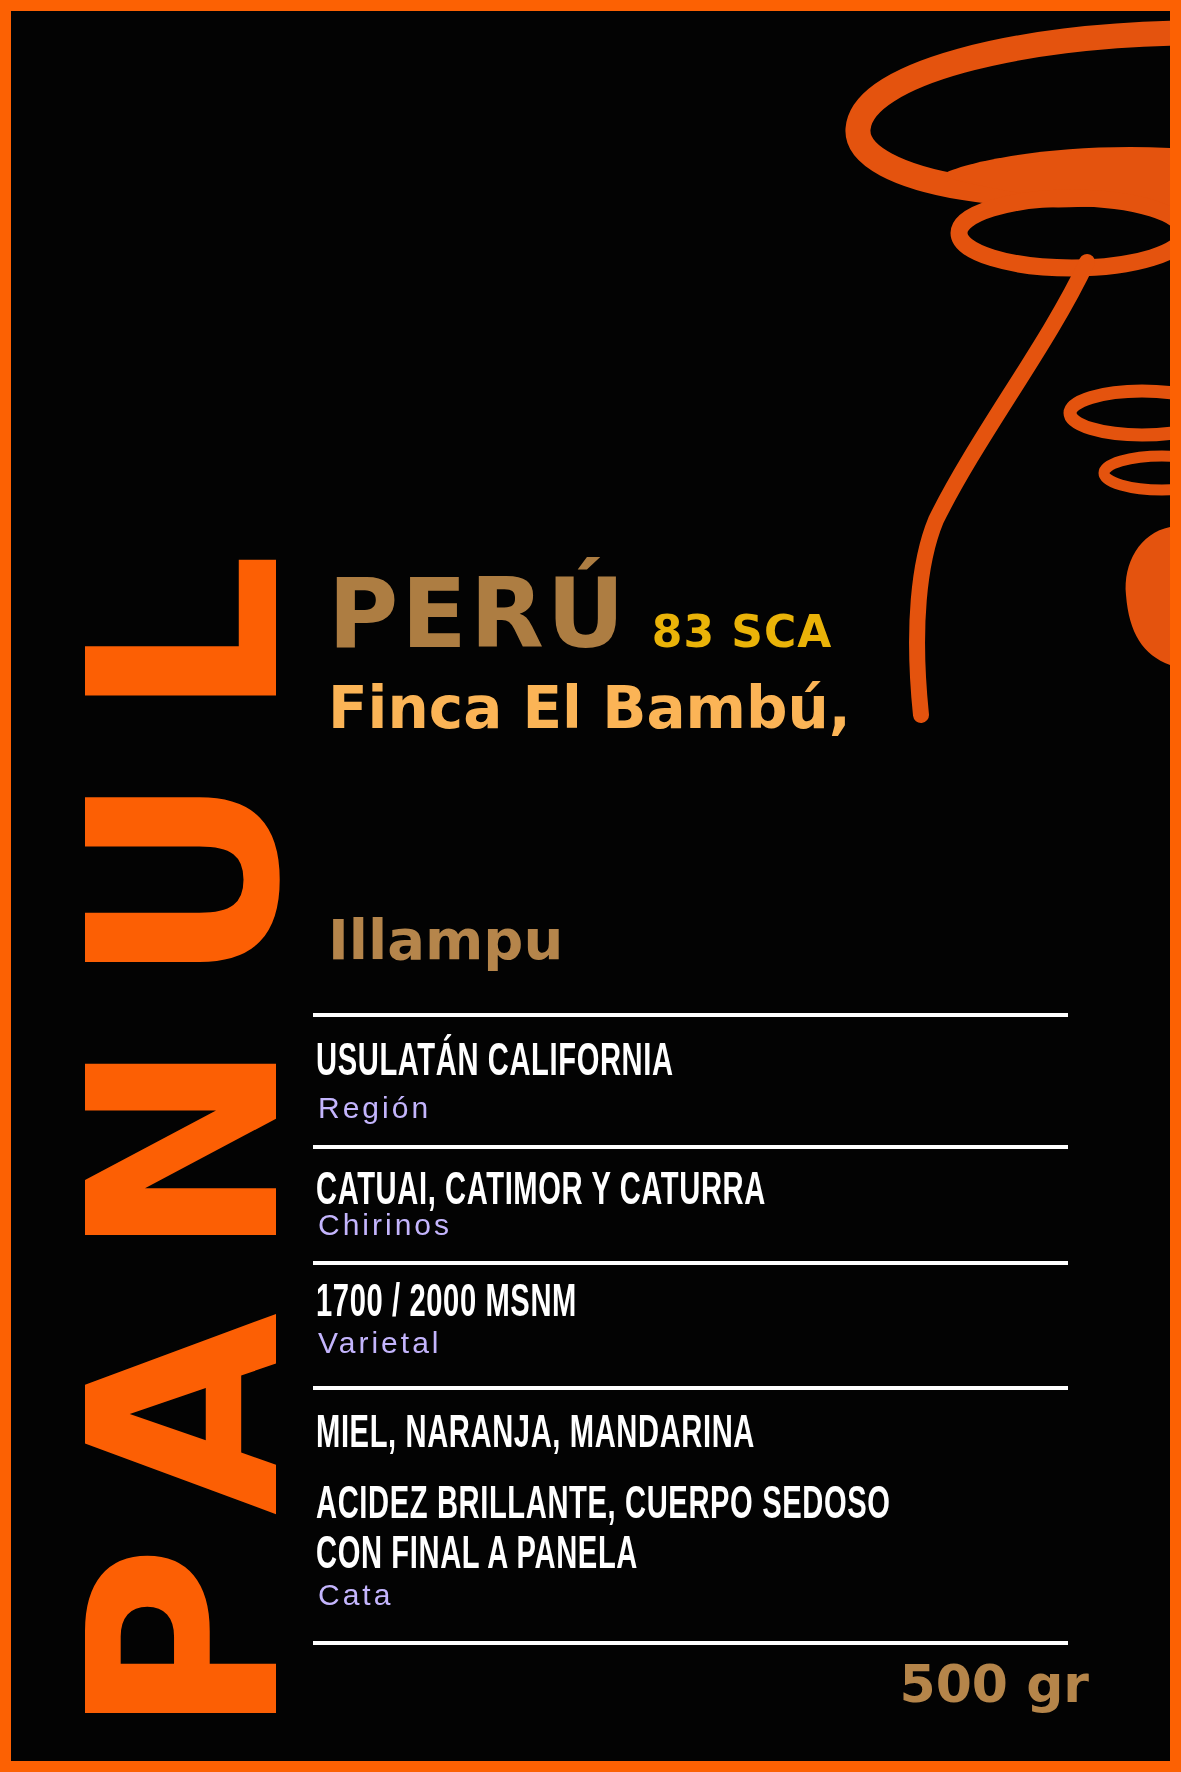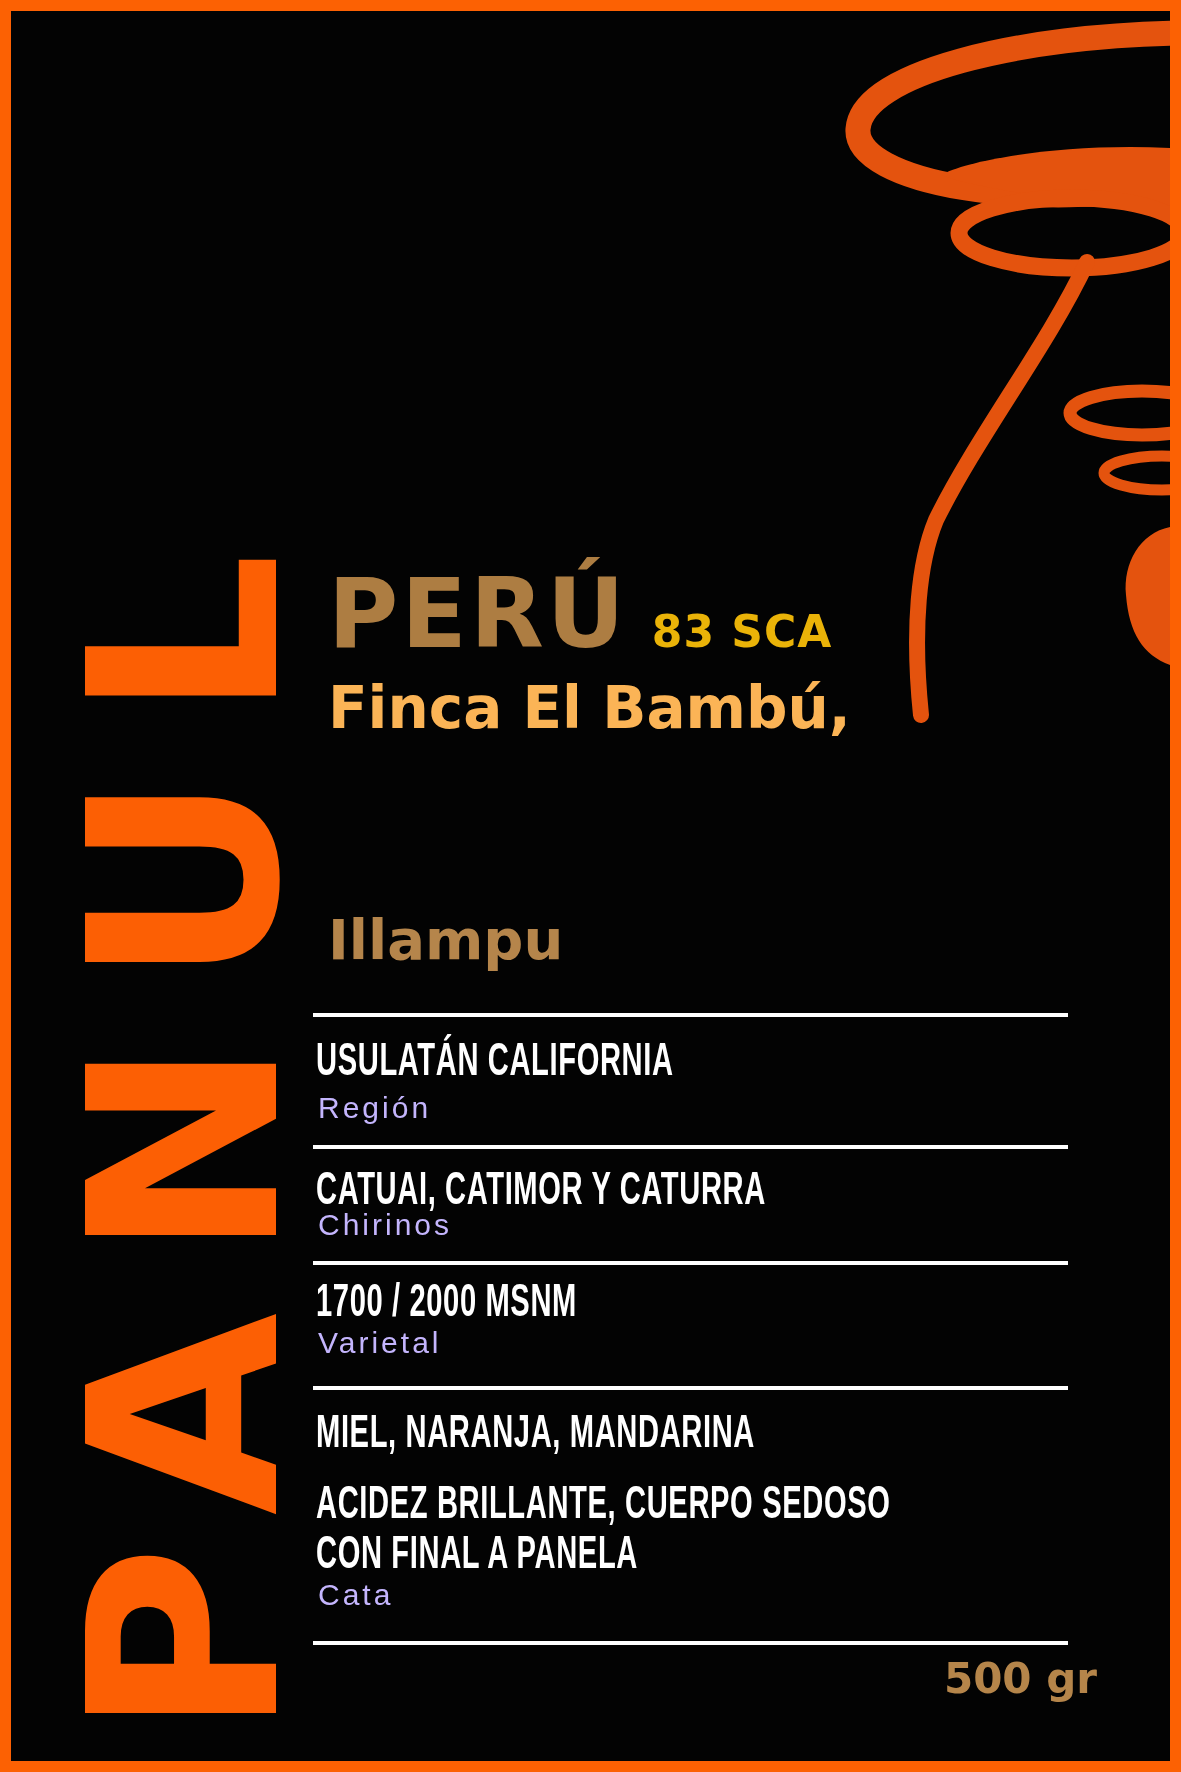--- a/index.html
+++ b/index.html
@@ -62,22 +62,22 @@
     letter-spacing:1px;z-index:4;
   }
   .spec-value.wrap{white-space:normal;width:1010px;}
   .spec-label{
     position:absolute;left:318px;
     font-family:"Liberation Sans", sans-serif;
     font-size:30px;font-weight:normal;color:#c4b5fd;
     letter-spacing:3px;line-height:1;z-index:4;
   }
   .weight{
-    position:absolute;right:84px;top:1658px;
-    font-size:42px;font-weight:bold;color:#b5854a;
+    position:absolute;right:92px;top:1658px;
+    font-size:52px;font-weight:bold;color:#b5854a;
     line-height:1;z-index:4;
   }
   .swirl{
     position:absolute;left:740px;top:15px;
     width:430px;height:715px;z-index:2;
   }
 </style>
 </head>
 <body>
 

